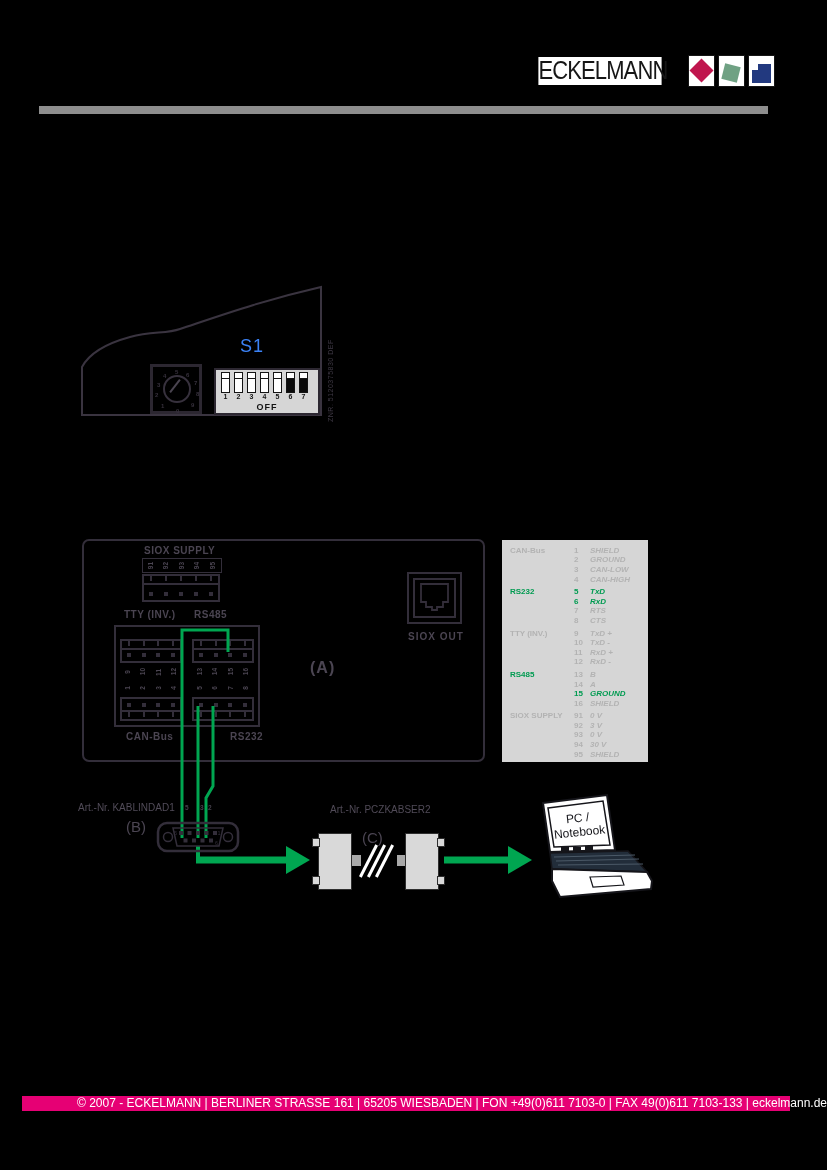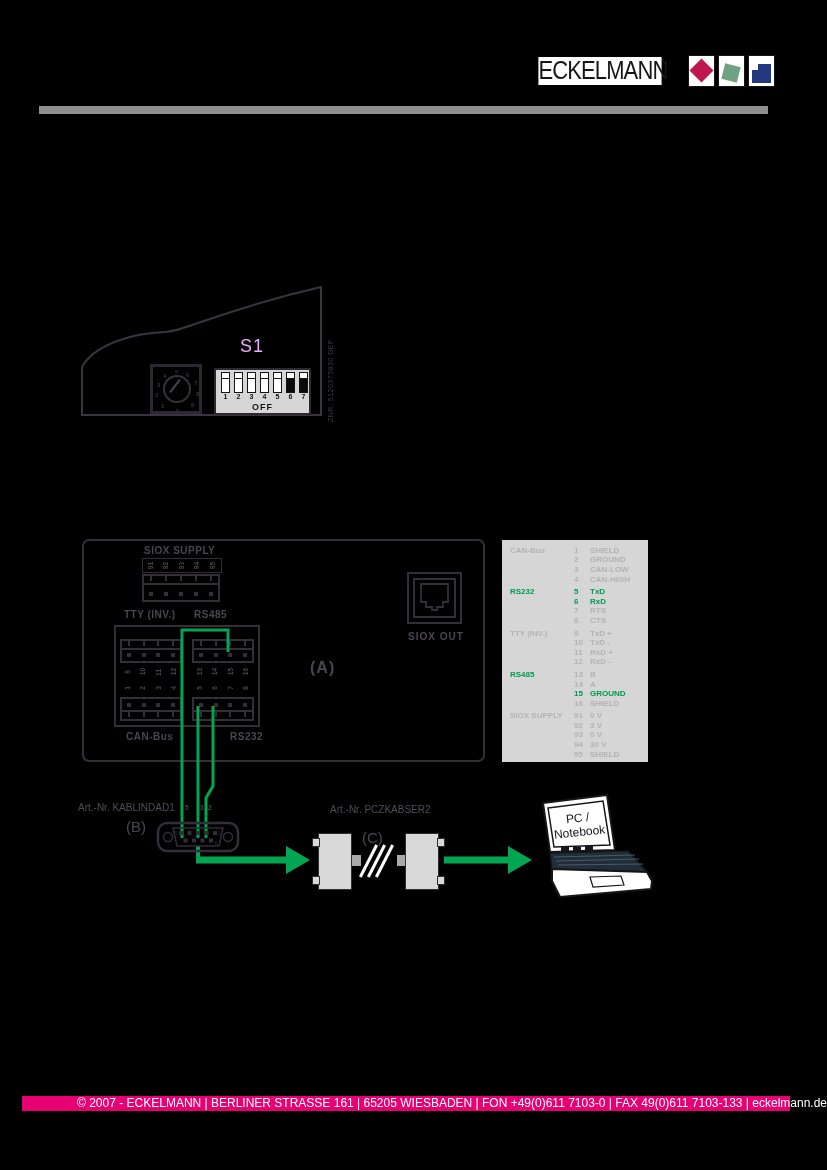--- a/index.html
+++ b/index.html
@@ -16,26 +16,26 @@
   .diamond{position:absolute;left:4px;top:6px;width:17px;height:17px;background:#c0164e;transform:rotate(45deg);}
   .gsq{position:absolute;left:4px;top:9px;width:16px;height:16px;background:#6fa183;transform:rotate(14deg);}
   .bsq{position:absolute;left:3px;top:8px;width:19px;height:19px;background:#22397f;}
   .bnotch{position:absolute;left:3px;top:8px;width:6px;height:6px;background:#fff;}
   .grey-rule{left:39px;top:106px;width:729px;height:8px;background:#8e8e8e;}
 
   
   .s1-svg{left:78px;top:282px;width:250px;height:140px;}
   .znr{left:327px;top:326px;height:96px;writing-mode:vertical-rl;transform:rotate(180deg);
        font-size:7px;color:#3f3945;letter-spacing:.5px;white-space:nowrap;}
-  .s1-title{left:240px;top:336px;font-size:18px;color:#f0abfc;letter-spacing:1px;}
+  .s1-title{left:240px;top:336px;font-size:18px;color:#3b82f6;letter-spacing:1px;}
   .rotary{left:150px;top:364px;width:52px;height:50px;border:3px solid #2c2731;box-sizing:border-box;}
   .rot-circle{position:absolute;left:10px;top:8px;width:24px;height:24px;border:2px solid #37313d;border-radius:50%;}
   .rot-pointer{position:absolute;left:21px;top:11px;width:2px;height:16px;background:#4a4450;transform:rotate(38deg);}
   .rotary-digits span{position:absolute;font-size:6px;color:#37313d;font-weight:700;line-height:1;}
-  .dip{left:214px;top:368px;width:97px;height:47px;background:#d6d6d6;border:2px solid #2c2731;box-sizing:border-box;}
+  .dip{left:214px;top:368px;width:106px;height:47px;background:#d6d6d6;border:2px solid #2c2731;box-sizing:border-box;}
   .dip-switches{position:absolute;left:5px;top:2px;display:flex;gap:4px;}
   .sw{width:9px;}
   .sw .cap{height:5px;background:#fff;border:1px solid #141414;}
   .sw .body{height:13px;background:#fff;border:1px solid #141414;border-top:none;}
   .sw.down .body{background:#0a0a0a;}
   .dip-numbers{position:absolute;left:3px;top:23px;display:flex;}
   .dip-numbers span{width:13px;text-align:center;font-size:7px;color:#141414;font-weight:700;}
   .dip-off{position:absolute;left:0;right:0;top:32px;text-align:center;font-size:9px;color:#141414;
            font-weight:700;letter-spacing:1px;}
 
@@ -73,21 +73,21 @@
   .p-sioxout{position:absolute;left:323px;top:31px;width:55px;height:52px;border:2px solid #332e3a;box-sizing:border-box;}
   .so-inner{position:absolute;left:4px;top:4px;width:43px;height:40px;border:2px solid #332e3a;box-sizing:border-box;}
   .p-sioxout-label{left:324px;top:90px;letter-spacing:1px;}
 
   
   .pin-table{left:502px;top:540px;width:146px;height:222px;background:#d6d6d6;padding-top:6px;box-sizing:border-box;}
   .t-sec{margin-bottom:3px;}
   .t-row{display:flex;height:9.6px;align-items:center;font-size:8px;font-weight:700;color:#b3b3b3;line-height:1;}
   .t-name{width:64px;padding-left:8px;}
   .t-pin{width:16px;}
-  .t-sig{flex:1;}
+  .t-sig{flex:1;font-style:italic;}
   .gtxt{color:#009b51;}
 
   
   .wires-svg{left:0;top:0;width:827px;height:1170px;pointer-events:none;}
   .wl{position:absolute;font-size:6.5px;color:#45404c;font-weight:700;}
   .wl1{left:185px;top:804px}.wl2{left:200px;top:804px}.wl3{left:208px;top:804px}
   .art{position:absolute;font-size:10px;color:#514b58;white-space:nowrap;}
   .art1{left:78px;top:802px}
   .art2{left:330px;top:804px}
   .b-label{left:126px;top:818px;font-size:15px;color:#4b4552;}

